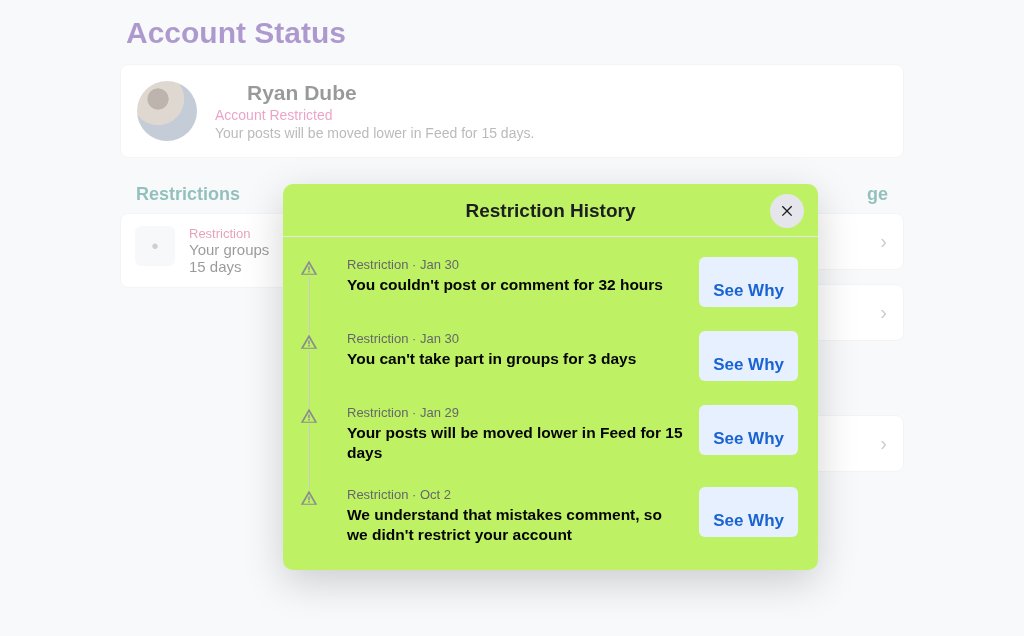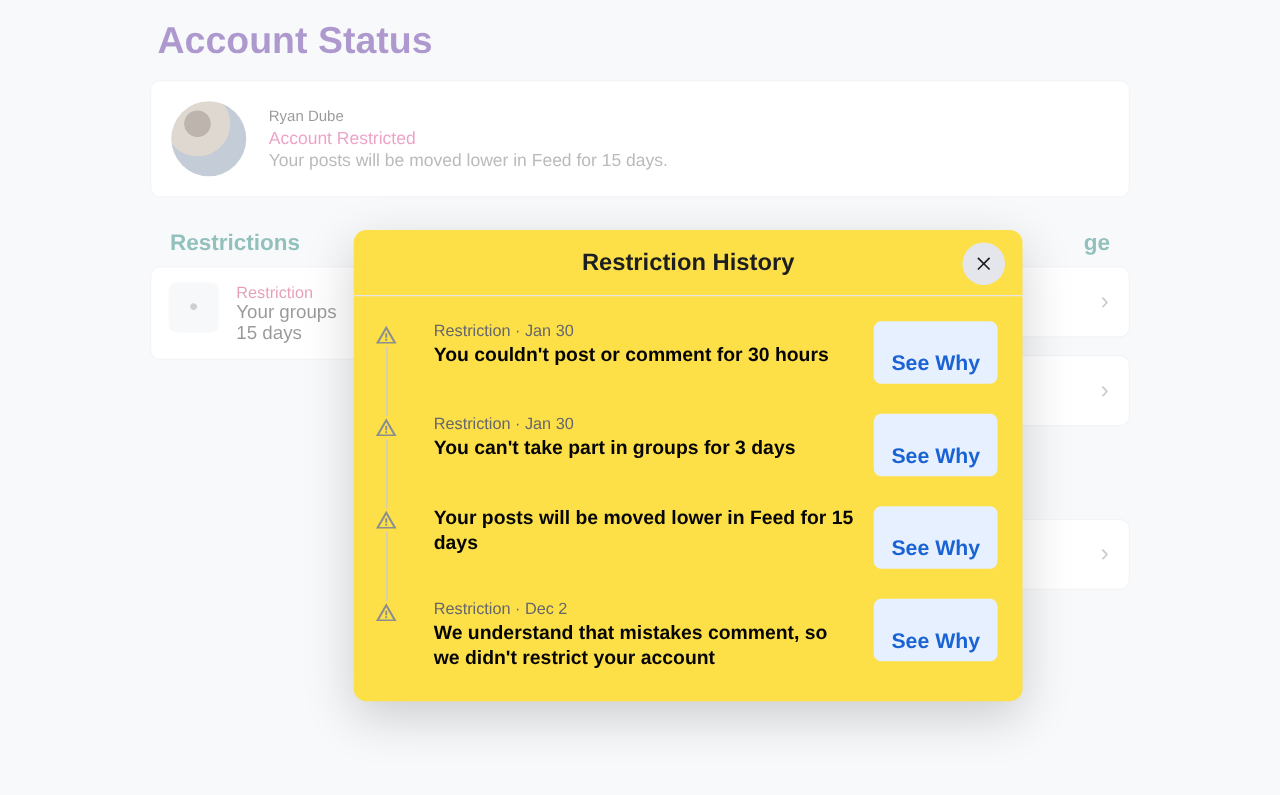--- a/index.html
+++ b/index.html
@@ -5,39 +5,39 @@
   * { box-sizing: border-box; margin: 0; padding: 0; font-family: -apple-system, BlinkMacSystemFont, "Segoe UI", Helvetica, Arial, sans-serif; }
   body { background: #f0f2f5; width: 1024px; height: 636px; overflow: hidden; position: relative; }
   .overlay { position:absolute; inset:0; background: rgba(255,255,255,0.55); z-index: 5; }
 
   .page { padding: 16px 120px 0 120px; }
   .page-title { font-size: 30px; font-weight: 700; color:#4c1d95; margin: 0 0 14px 6px; }
 
   .card { background:#fff; border:1px solid #e4e6eb; border-radius:8px; }
   .user-card { display:flex; align-items:center; padding:16px; gap:18px; }
   .avatar { width:60px; height:60px; border-radius:50%; background: radial-gradient(circle at 35% 30%, #6b594a 0 18%, #b9a89a 19% 45%, #7d8fa6 46% 80%, #5b6b80 81% 100%); flex-shrink:0; }
-  .user-name { font-weight:400; color:#1c1e21; font-size:12px; }
+  .user-name { font-weight:700; color:#1c1e21; font-size:21px;margin-left:32px; }
   .restricted { color:#d63384; font-size:14px; font-weight:500; margin-top:2px; }
   .subtext { color:#65676b; font-size:14px; margin-top:2px; }
 
   .cols { display:flex; gap:16px; margin-top:20px; }
   .col { flex:1; }
   .section-title { font-size:18px; font-weight:700; color:#0f766e; margin:6px 0 8px 16px; }
   .restriction-card { padding:12px 14px; display:flex; gap:14px; align-items:flex-start; }
   .thumb { width:40px; height:40px; background:#eef0f3; border-radius:6px; display:flex; align-items:center; justify-content:center; color:#90949c; font-size:20px; }
   .r-label { color:#c9305f; font-size:13px; }
   .r-text { color:#1c1e21; font-size:15px; }
 
   .right-card { display:flex; align-items:center; justify-content:space-between; padding:16px; margin-bottom:14px; }
   .right-label { color:#1c1e21; font-size:15px; }
 
   .chev { color:#8a8d91; font-size:20px; }
 
   
-  .modal { position:absolute; z-index:10; top:184px; left:283px; width:535px; background:#fde047; border-radius:10px; box-shadow: 0 12px 40px rgba(0,0,0,0.18); }
+  .modal { position:absolute; z-index:10; top:184px; left:283px; width:535px; background:#bef264; border-radius:10px; box-shadow: 0 12px 40px rgba(0,0,0,0.18); }
   .modal-header { position:relative; text-align:center; padding:16px 0 14px 0; border-bottom:1px solid #e4e6eb; }
   .modal-title { font-size:19px; font-weight:700; color:#1c1e21; }
   .close-btn { position:absolute; right:14px; top:10px; width:34px; height:34px; border-radius:50%; background:#e4e6eb; border:none; display:flex; align-items:center; justify-content:center; cursor:pointer; color:#1c1e21; }
   .close-btn svg { width:16px; height:16px; }
 
   .timeline { padding: 20px 20px 24px 20px; }
   .item { position:relative; padding-left:26px; margin-bottom:24px; display:flex; align-items:flex-start; gap:14px; }
   .item:last-child { margin-bottom:0; }
   .item::before { content:""; position:absolute; left:6px; top:20px; width:0; border-left:1.5px solid #c8cacd; height: calc(100% + 6px); }
   .item:last-child::before { display:none; }
@@ -108,47 +108,48 @@
       </span>
     </button>
   </div>
   <div class="timeline" id="timeline">
       <div class="item">
         <span class="warn-icon"><svg viewBox="0 0 24 24">
             <path d="M12 2 1 21h22L12 2zm0 4.5 7.53 13H4.47L12 6.5zM11 10h2v5h-2v-5zm0 6h2v2h-2v-2z"></path>
           </svg></span>
         <div class="item-body">
           <div class="meta">Restriction · Jan 30</div>
-          <div class="msg">You couldn't post or comment for 30 hours</div>
+          <div class="msg">You couldn't post or comment for 32 hours</div>
         </div>
         <button class="see-why">See Why</button>
       </div>
       <div class="item">
         <span class="warn-icon"><svg viewBox="0 0 24 24">
             <path d="M12 2 1 21h22L12 2zm0 4.5 7.53 13H4.47L12 6.5zM11 10h2v5h-2v-5zm0 6h2v2h-2v-2z"></path>
           </svg></span>
         <div class="item-body">
           <div class="meta">Restriction · Jan 30</div>
           <div class="msg">You can't take part in groups for 3 days</div>
         </div>
         <button class="see-why">See Why</button>
       </div>
       <div class="item">
         <span class="warn-icon"><svg viewBox="0 0 24 24">
             <path d="M12 2 1 21h22L12 2zm0 4.5 7.53 13H4.47L12 6.5zM11 10h2v5h-2v-5zm0 6h2v2h-2v-2z"></path>
           </svg></span>
         <div class="item-body">
+          <div class="meta">Restriction · Jan 29</div>
           <div class="msg">Your posts will be moved lower in Feed for 15 days</div>
         </div>
         <button class="see-why">See Why</button>
       </div>
       <div class="item">
         <span class="warn-icon"><svg viewBox="0 0 24 24">
             <path d="M12 2 1 21h22L12 2zm0 4.5 7.53 13H4.47L12 6.5zM11 10h2v5h-2v-5zm0 6h2v2h-2v-2z"></path>
           </svg></span>
         <div class="item-body">
-          <div class="meta">Restriction · Dec 2</div>
+          <div class="meta">Restriction · Oct 2</div>
           <div class="msg">We understand that mistakes comment, so we didn't restrict your account</div>
         </div>
         <button class="see-why">See Why</button>
       </div>
     </div>
 </div>
 
 </body></html>

